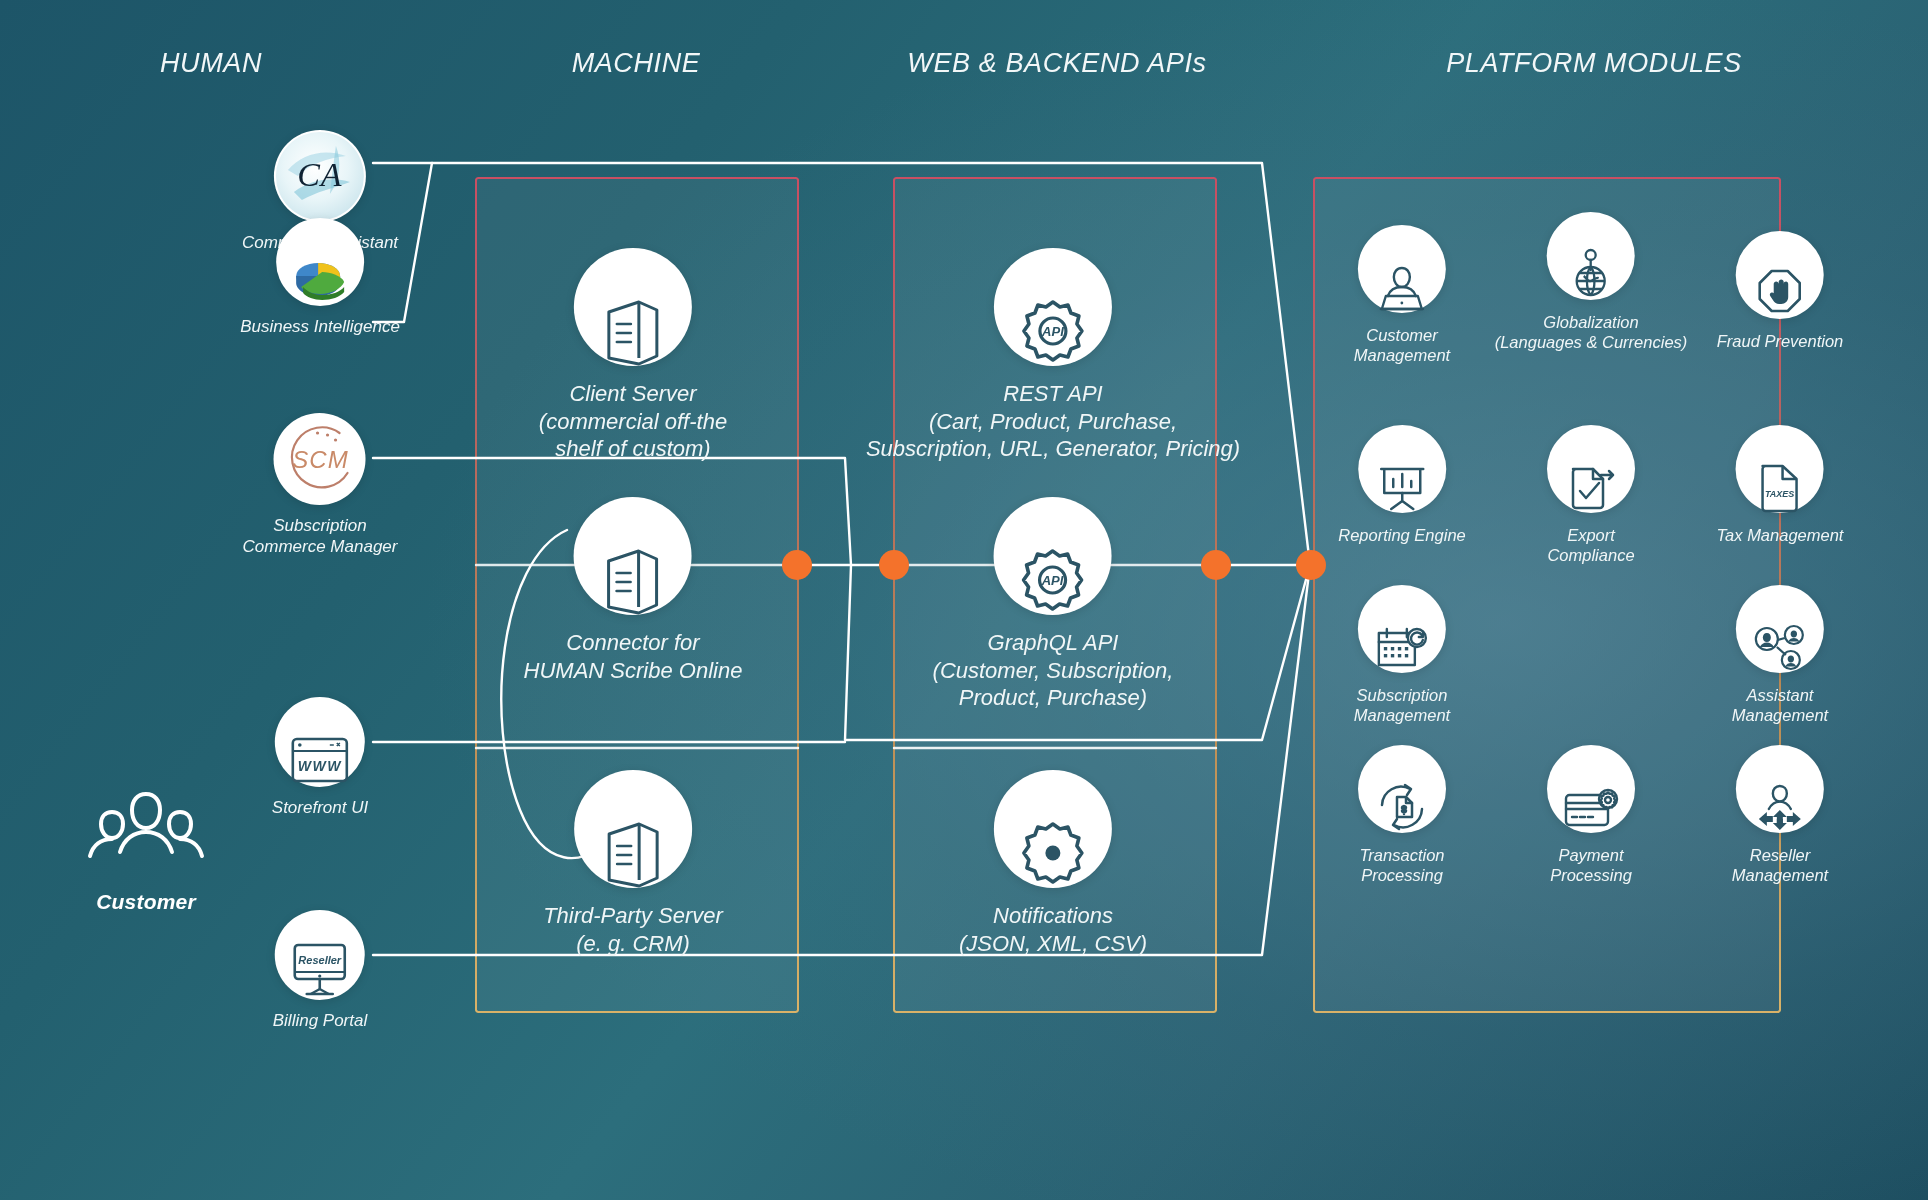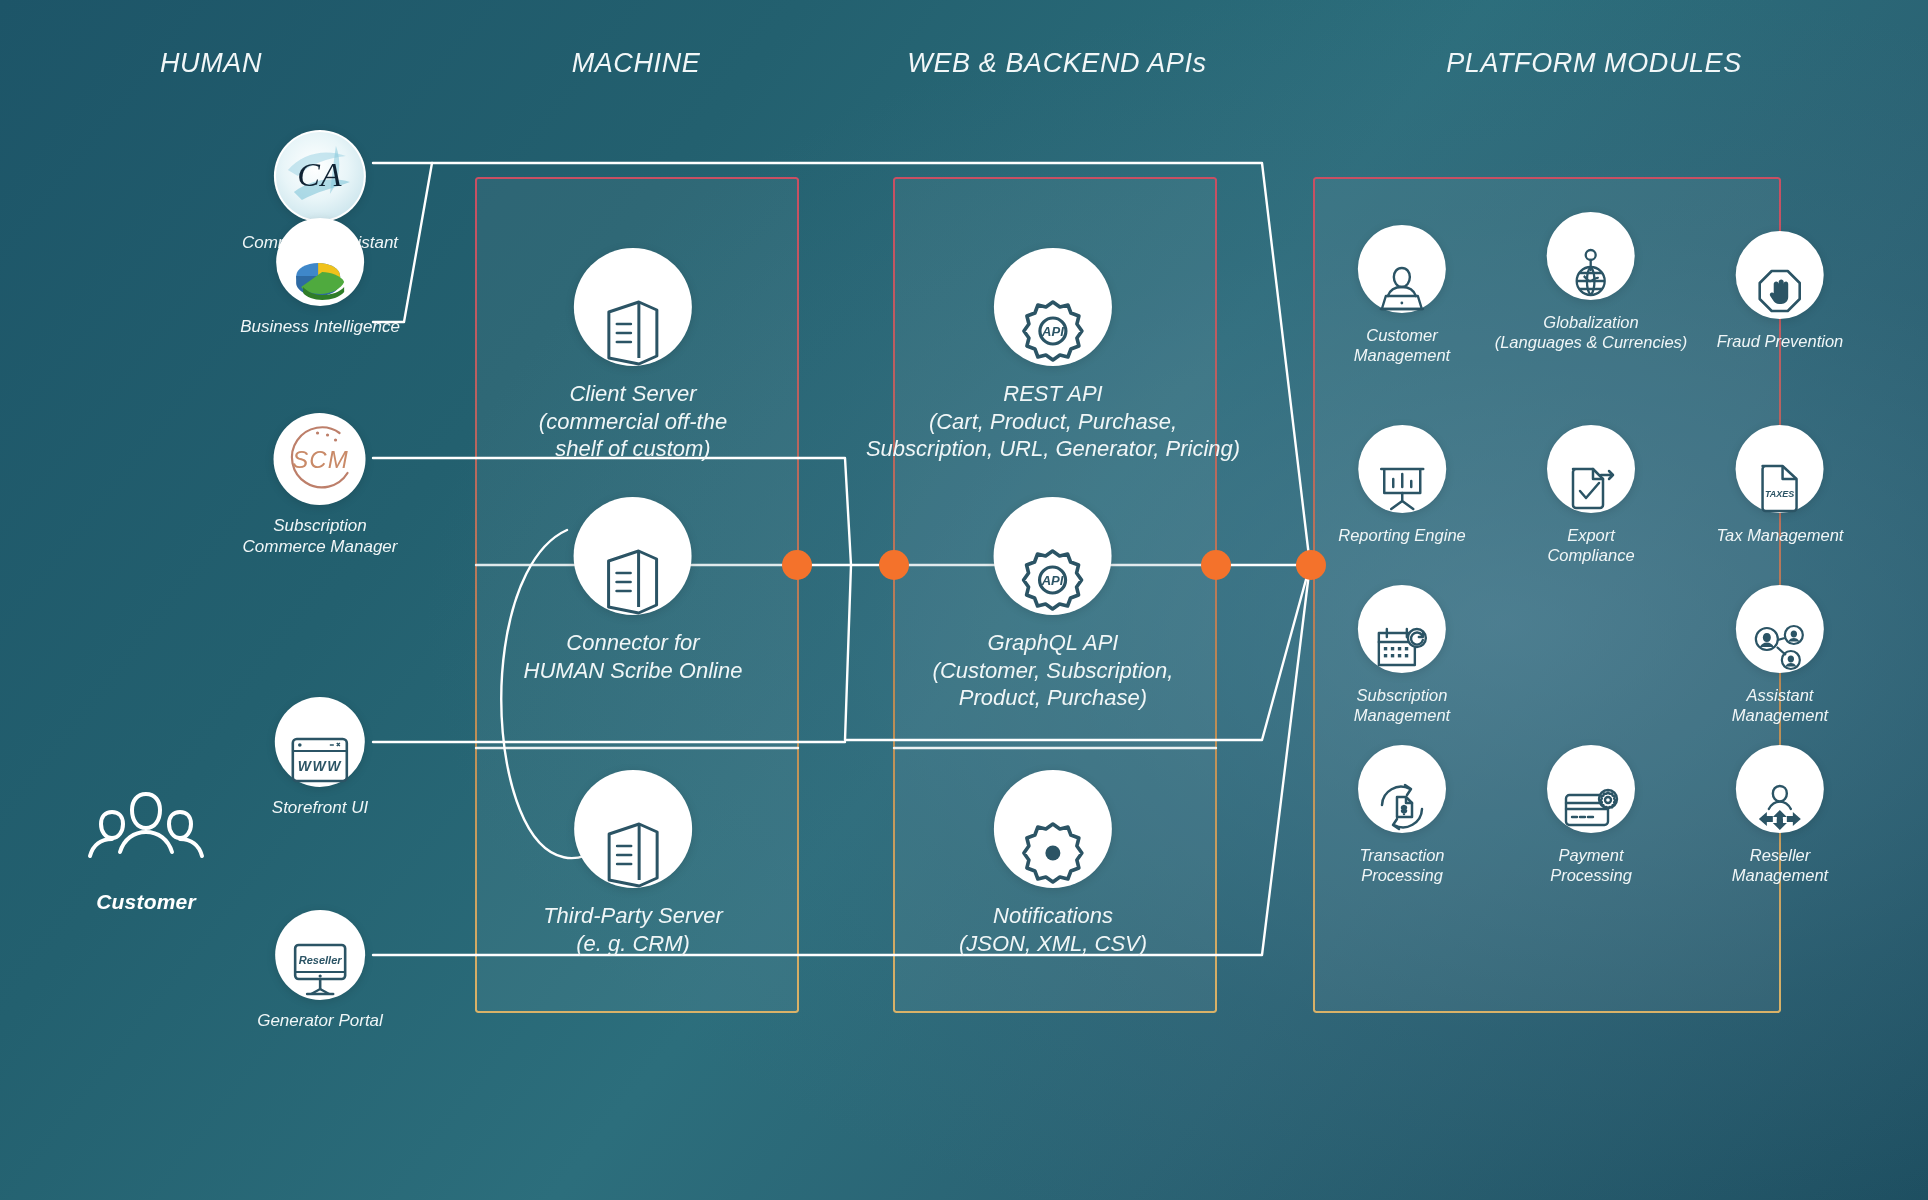--- a/index.html
+++ b/index.html
@@ -191,21 +191,21 @@
     <div class="disc" style="width:90px;height:90px">
       <svg width="62" height="58" viewBox="0 0 62 58">
         <rect x="6" y="3" width="50" height="34" rx="3.5" fill="none" stroke="#2b5465" stroke-width="2.6"></rect>
         <path d="M6 30h50" stroke="#2b5465" stroke-width="2.2"></path>
         <circle cx="31" cy="34" r="1.6" fill="#2b5465"></circle>
         <path d="M31 37v10M18 52h26" stroke="#2b5465" stroke-width="2.6" stroke-linecap="round"></path>
         <path d="M22 52l9-5 9 5" fill="none" stroke="#2b5465" stroke-width="2.4"></path>
         <text x="31" y="22" text-anchor="middle" font-family="Liberation Sans, sans-serif" font-size="11" font-weight="700" fill="#2b5465">Reseller</text>
       </svg>
     </div>
-    <div class="cap">Generator Portal</div>
+    <div class="cap">Billing Portal</div>
   </div>
 
   <div class="node big" style="left:633px;top:248px">
     <div class="disc" style="width:118px;height:118px">
       <svg width="64" height="70" viewBox="0 0 64 70">
         <path d="M8 16l30-10 18 8v46l-18 8L8 62z" fill="none" stroke="#2b5465" stroke-width="3" stroke-linejoin="round"></path>
         <path d="M38 6v56" stroke="#2b5465" stroke-width="3"></path>
         <path d="M16 28h14M16 37h14M16 46h14" stroke="#2b5465" stroke-width="2.6" stroke-linecap="round"></path>
       </svg>
     </div>

